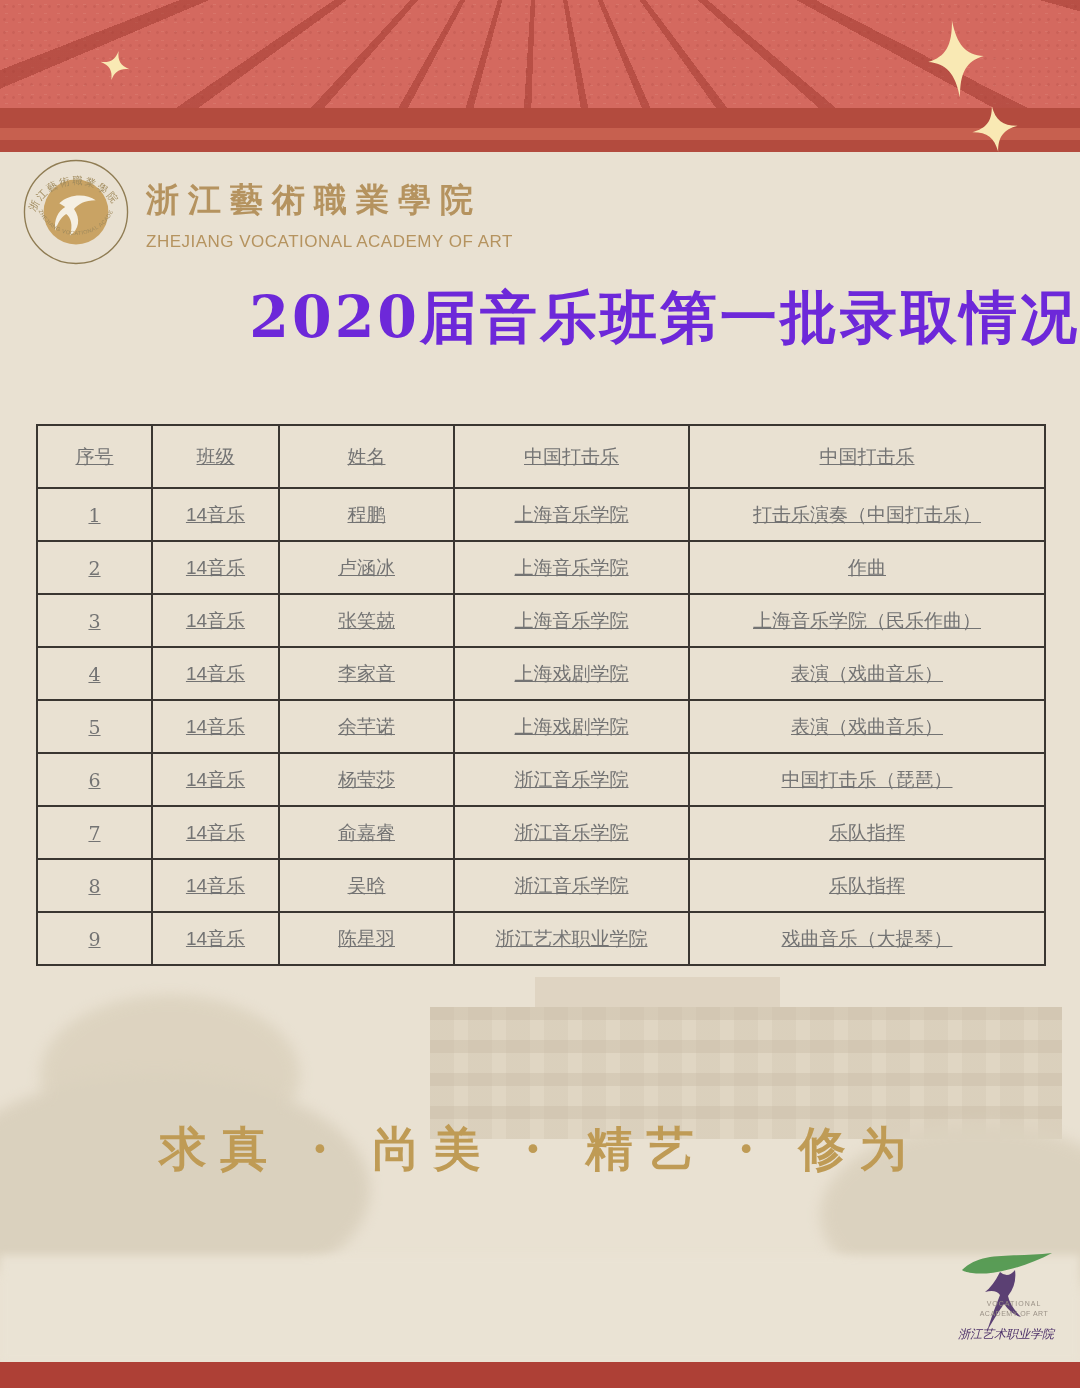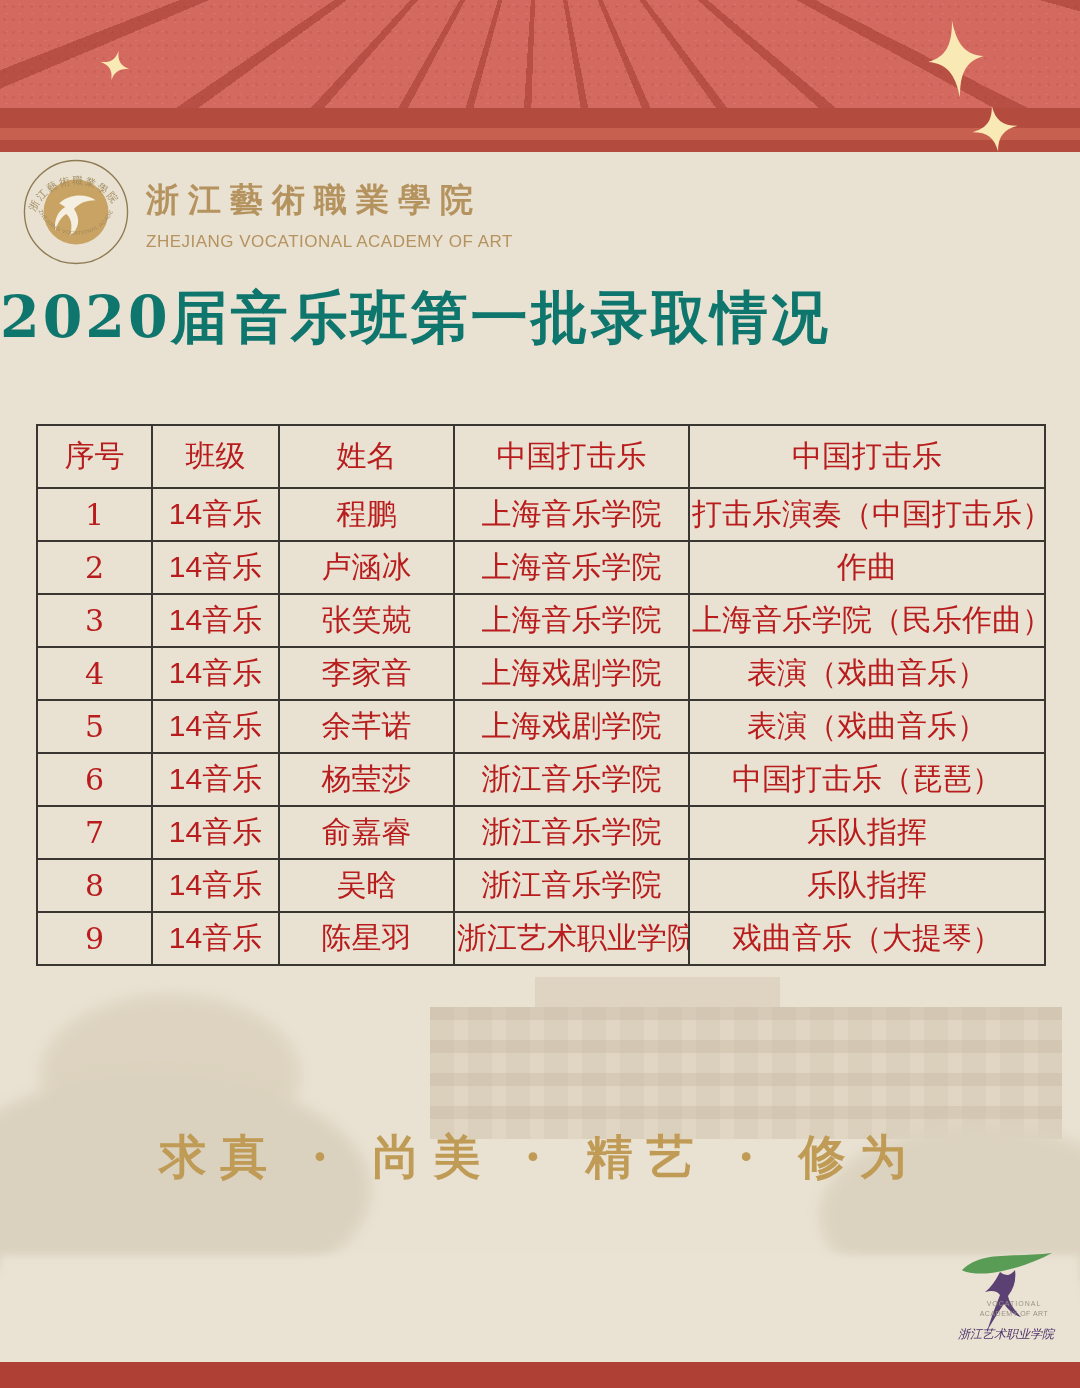--- a/index.html
+++ b/index.html
@@ -33,29 +33,29 @@
   .logo-text{margin-left:16px;padding-top:20px;}
   .logo-cn{
     font-family:"Liberation Serif",serif;font-weight:bold;
     font-size:33px;color:#b5935f;letter-spacing:9px;white-space:nowrap;
   }
   .logo-en{
     margin-top:9px;font-size:17px;color:#b5935f;letter-spacing:.5px;white-space:nowrap;
   }
   
   .title{
-    position:absolute;left:0;top:280px;width:1080px;text-align:left;
+    position:absolute;left:0;top:280px;width:1080px;text-align:right;
     font-family:"DejaVu Serif","Liberation Serif",serif;font-weight:bold;
-    font-size:57px;color:#0f766e;letter-spacing:3px;
+    font-size:57px;color:#6d28d9;letter-spacing:3px;
   }
   
   .table-wrap{position:absolute;left:36px;top:424px;width:1008px;z-index:3;}
   table.adm{
     width:1008px;border-collapse:collapse;table-layout:fixed;
-    font-size:30px;color:#b91c1c;
+    font-size:19px;color:#737373;text-decoration:underline;
   }
   table.adm th,table.adm td{
     border:2px solid #3a3631;text-align:center;vertical-align:middle;
     padding:0 2px;overflow:hidden;white-space:nowrap;
   }
   table.adm th{height:61px;font-weight:normal;}
   table.adm td{height:51px;}
   table.adm td.col0{font-family:"DejaVu Serif","Liberation Serif",serif;}
   
   .photo{position:absolute;left:0;top:955px;width:1080px;height:408px;opacity:.45;z-index:1;}
@@ -68,21 +68,21 @@
   }
   .blob{position:absolute;border-radius:50%;filter:blur(7px);}
   .tree-left{left:-60px;top:120px;width:430px;height:230px;background:#c9bea6;}
   .tree-left2{left:40px;top:40px;width:260px;height:160px;background:#cfc4ab;}
   .tree-right{left:820px;top:170px;width:320px;height:180px;background:#ccc1a9;}
   .ground{position:absolute;left:0;top:300px;width:1080px;height:108px;background:#ece6d7;filter:blur(4px);}
   
   .motto{
     position:absolute;left:0;top:1118px;width:1080px;text-align:center;z-index:4;
     font-family:"DejaVu Serif","Liberation Serif",serif;font-weight:bold;
-    font-size:47px;color:#bf9b55;letter-spacing:14px;margin-top:8px;
+    font-size:47px;color:#bf9b55;letter-spacing:14px;
   }
   
   .footer-logo{position:absolute;left:948px;top:1246px;width:112px;height:104px;z-index:4;}
   .bottom-band{position:absolute;left:0;bottom:0;width:1080px;height:26px;background:#ae4036;z-index:6;}
 </style>
 </head>
 <body>
 
 <div class="poster">
 

